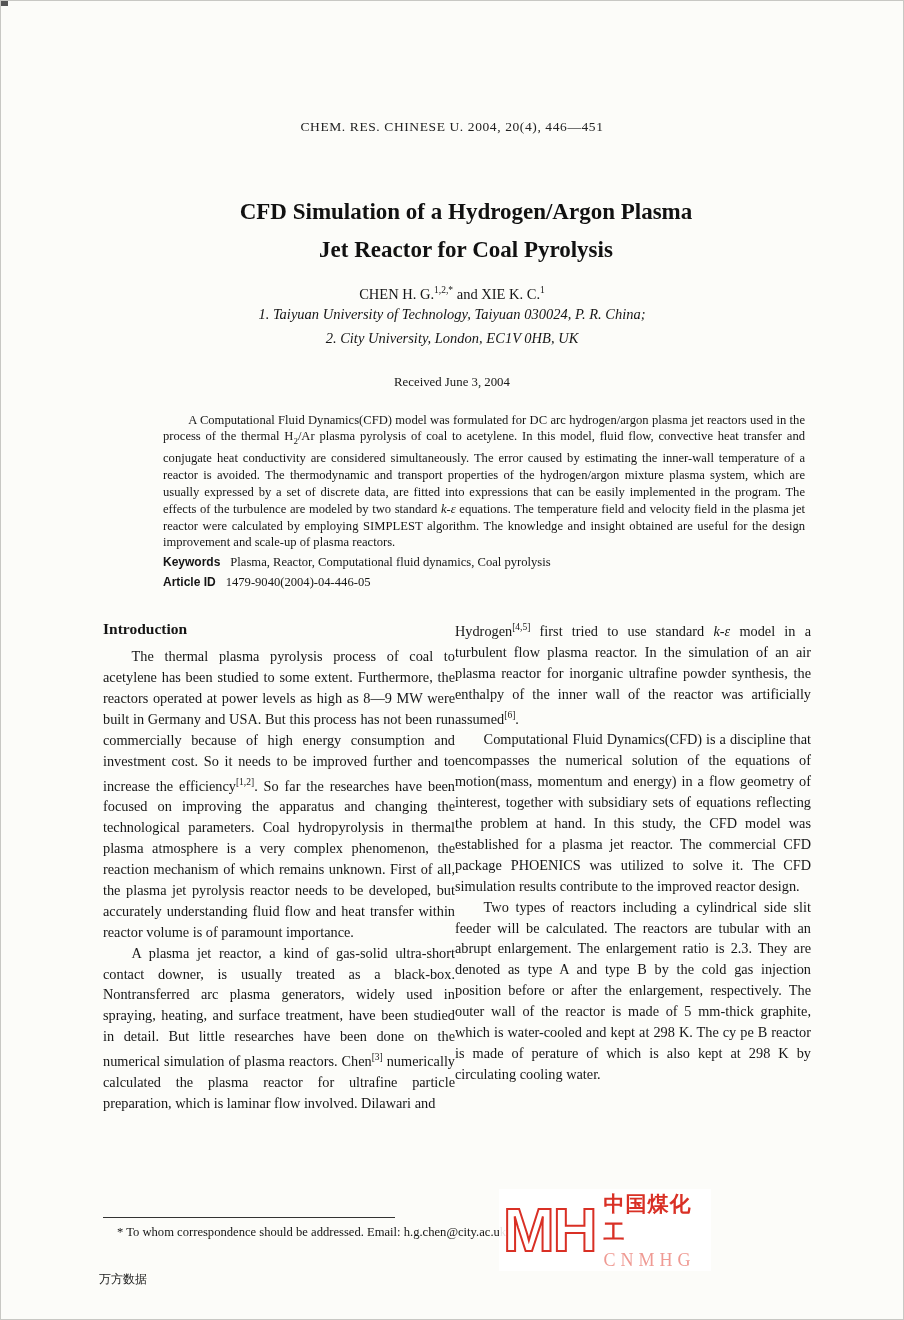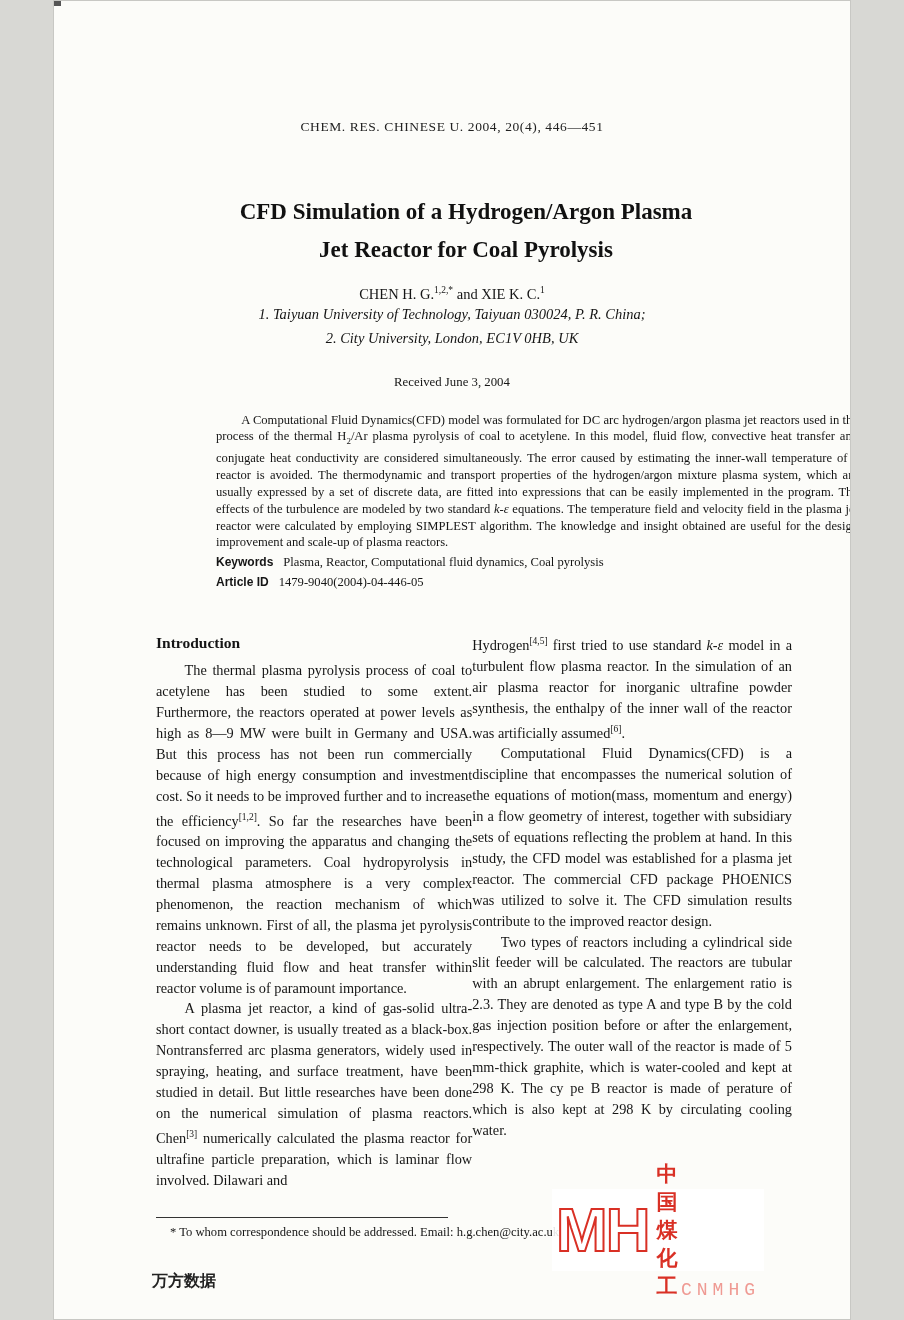--- a/index.html
+++ b/index.html
@@ -1,19 +1,19 @@
 <!DOCTYPE html>
 <html><head>
 <meta charset="utf-8">
 <style>
   * { margin: 0; padding: 0; box-sizing: border-box; }
   html, body { background: #d8d8d4; }
   .page {
     position: relative;
-    width: 798px;
+    width: 904px;
     height: 1320px;
     margin: 0 auto;
     background: #fcfcf9;
     border: 1px solid #c8c8c4;
     font-family: "Liberation Serif", serif;
     color: #151515;
     overflow: hidden;
   }
   .journal-header {
     margin-top: 118px;
@@ -60,21 +60,21 @@
   .abstract-block sub { font-size: 9px; }
   .kw-line {
     margin: 3px 58px 0 162px;
     width: 642px;
     font-size: 12.6px;
     line-height: 17px;
   }
   .kw-line .kw-label { font-family: "Liberation Sans", sans-serif; font-weight: bold; font-size: 12px; margin-right: 10px; }
   .columns {
     display: flex;
-    margin: 40px 58px 0 102px;
+    margin: 26px 58px 0 102px;
   }
   .col { width: 352px; font-size: 14.3px; line-height: 20.9px; text-align: justify; }
   .col-right { width: 356px; }
   .section-heading {
     font-weight: bold;
     font-size: 15.5px;
     margin: 2px 0 6px 0;
     text-align: left;
   }
   .body-p { text-indent: 2em; }
@@ -90,22 +90,22 @@
   .footnote {
     position: absolute;
     left: 116px;
     top: 1224px;
     font-size: 12.6px;
   }
   .footer-stamp {
     position: absolute;
     left: 98px;
     top: 1270px;
-    font-size: 16px;
-    font-weight: bold;
+    font-size: 12px;
+    font-weight: normal;
     color: #222;
   }
   .watermark {
     position: absolute;
     left: 498px;
     top: 1188px;
     width: 212px;
     height: 82px;
     background: rgba(255,255,255,0.88);
     display: flex;
@@ -118,30 +118,30 @@
     font-size: 62px;
     font-weight: bold;
     line-height: 1;
     color: #d93025;
     -webkit-text-stroke: 2px #d93025;
     letter-spacing: -2px;
   }
   @supports (-webkit-text-stroke: 2px red) {
     .wm-logo { color: rgba(255,255,255,0.15); }
   }
-  .wm-text { display: flex; flex-direction: row; justify-content: center; align-items: flex-end; }
+  .wm-text { display: flex; flex-direction: column; justify-content: center; }
   .wm-cn {
     font-family: "Liberation Sans", sans-serif;
     font-size: 21px;
     font-weight: bold;
     color: #d93025;
     letter-spacing: 1px;
   }
   .wm-latin {
-    font-family: Liberation Mono, monospace;
+    font-family: Liberation Serif, serif;
     font-size: 18px;
     color: #ef9a93;
     letter-spacing: 5px;
     margin-top: 4px;
   }
   .corner-mark-tl {
     position: absolute; left: 0; top: 0;
     width: 7px; height: 5px; background: #555;
   }
 </style>

